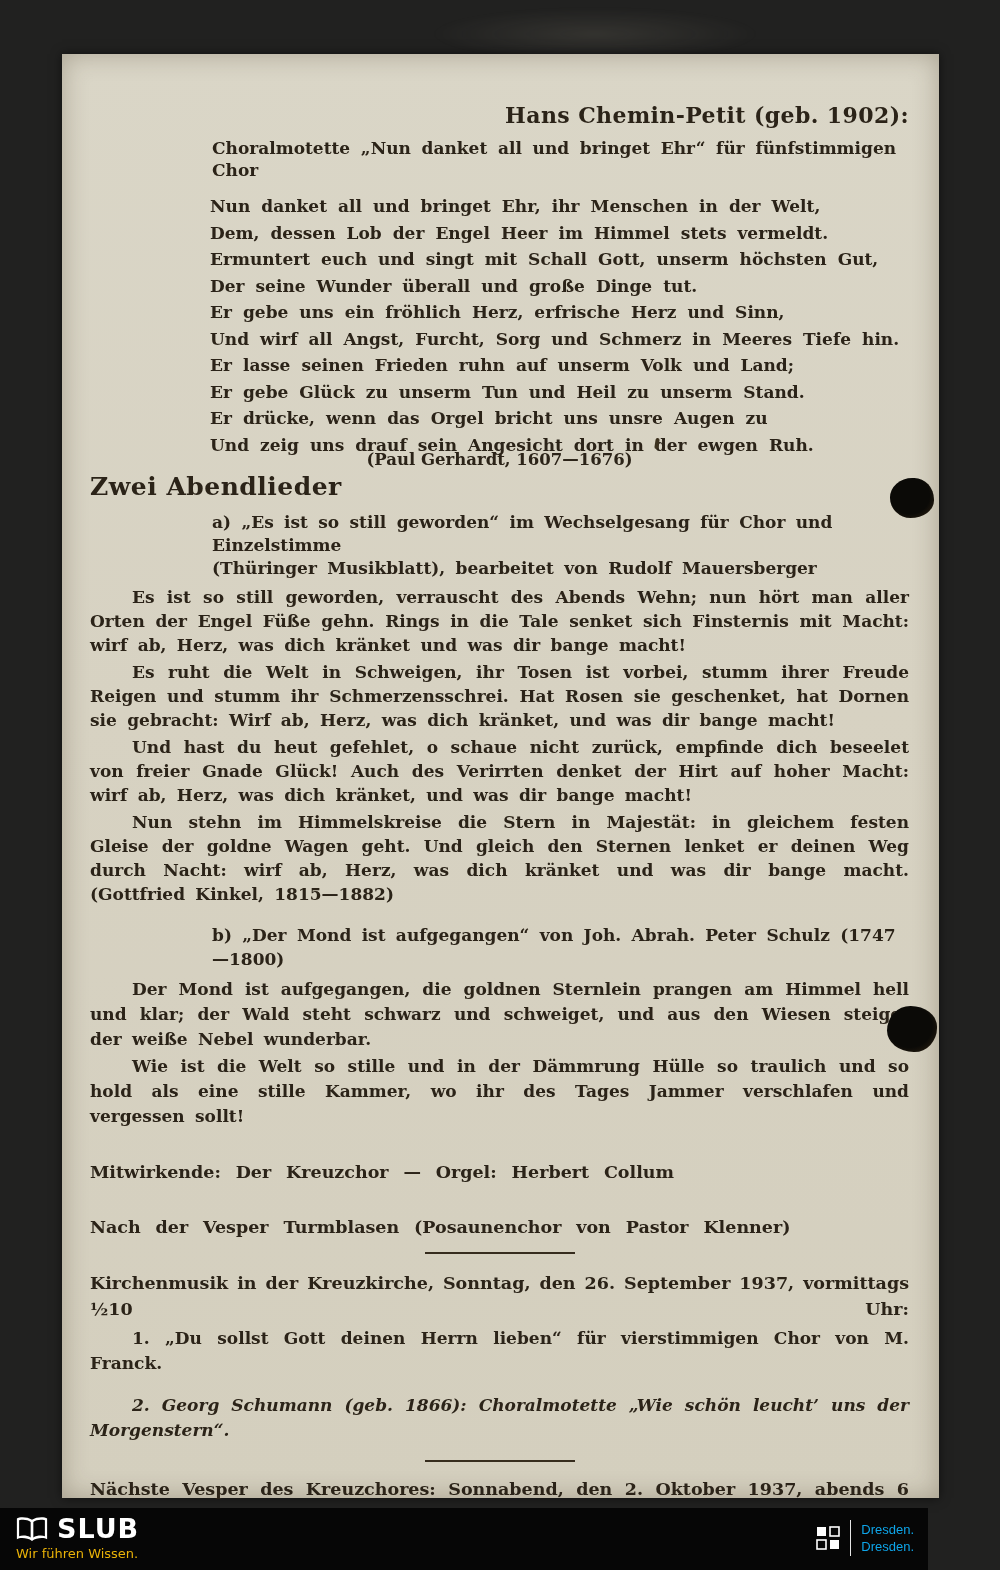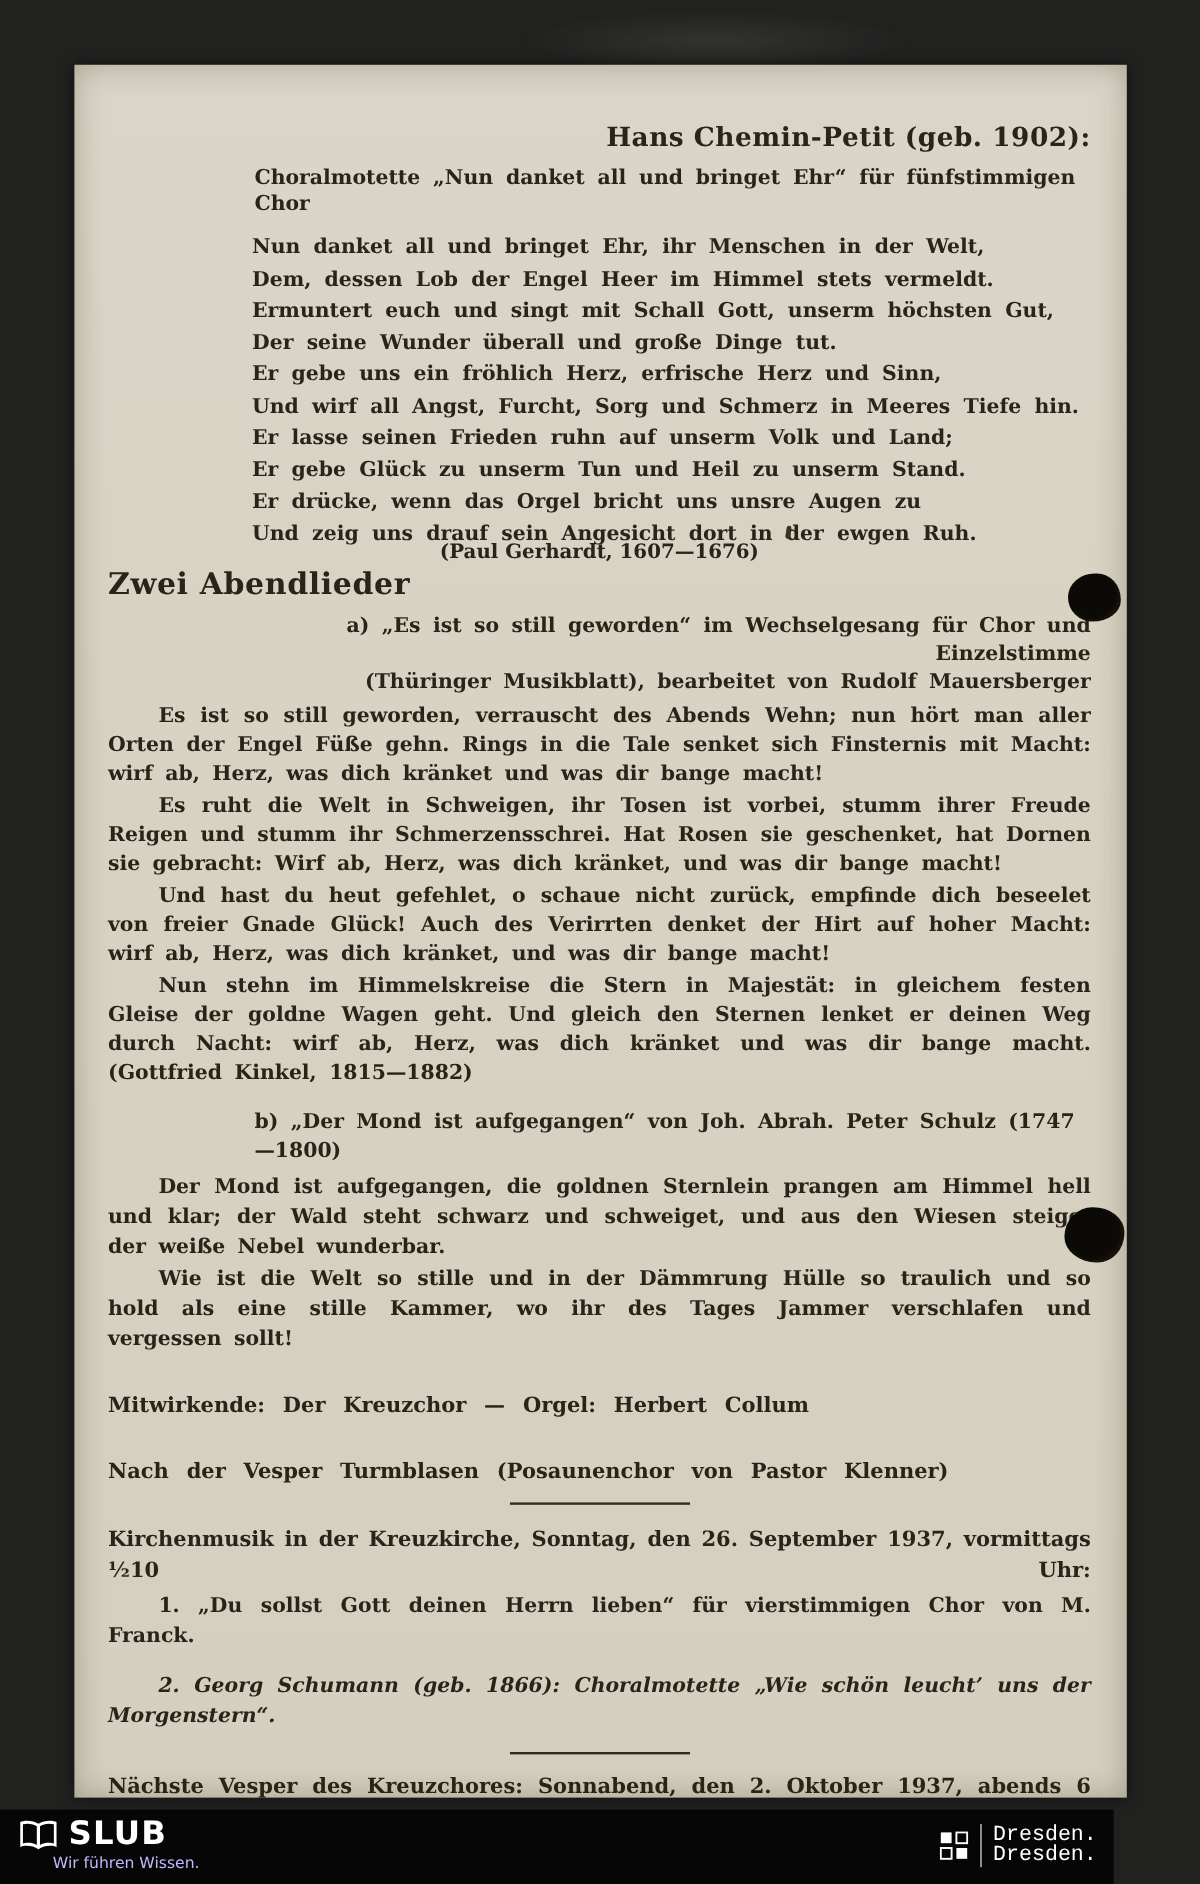--- a/index.html
+++ b/index.html
@@ -19,21 +19,21 @@
     box-sizing:border-box;padding:48px 30px 0 28px;
     background:linear-gradient(180deg,#dad6c7 0%,#d7d2c2 45%,#d4cfbe 100%);
     box-shadow:inset 0 0 26px rgba(60,48,28,.30), 0 0 10px rgba(0,0,0,.55);
     color:#2b2318;
   }
   .composer{font-size:22px;line-height:26px;font-weight:bold;letter-spacing:.4px;text-align:right;}
   .work-title{margin:9px 0 0 122px;font-size:17px;line-height:22px;font-weight:bold;word-spacing:.28em;}
   .poem{margin:12px 0 0 120px;font-size:17px;line-height:26.5px;font-weight:bold;word-spacing:.3em;}
   .hymn-attr{margin-top:-10px;text-align:center;font-size:16.5px;line-height:24px;font-weight:bold;}
   .h2{font-size:25px;line-height:30px;font-weight:bold;letter-spacing:.5px;}
-  .song-a-title{margin:9px 0 0 122px;font-size:17px;line-height:23px;font-weight:bold;word-spacing:.26em;text-align:right;}
+  .song-a-title{margin:9px 0 0 122px;font-size:17px;line-height:23px;font-weight:bold;word-spacing:.26em;}
   .stanza{font-size:17px;line-height:24px;font-weight:bold;text-align:justify;text-indent:42px;word-spacing:.26em;margin:3px 0 0;}
   .stanza.first{margin-top:5px;}
   .song-b-title{margin:17px 0 0 122px;font-size:17px;line-height:24px;font-weight:bold;word-spacing:.26em;}
   .stanza-b{font-size:17px;line-height:25px;font-weight:bold;text-align:justify;text-indent:42px;word-spacing:.26em;margin:2px 0 0;}
   .stanza-b.first{margin-top:6px;}
   .center-line{text-align:left;font-size:17.5px;line-height:26px;font-weight:bold;word-spacing:.5em;}
   .mitwirkende{margin-top:30px;}
   .turmblasen{margin-top:29px;}
   .rule-short{width:150px;height:0;border:none;border-top:2px solid #362c1d;margin:12px auto 16px;}
   .rule-short.second{margin:8px auto 14px;}
@@ -45,24 +45,24 @@
   
   .blot{position:absolute;background:radial-gradient(ellipse at 45% 45%, #0b0a07 58%, #231a0e 82%, rgba(35,26,14,0) 100%);}
   .blot-a{top:424px;right:5px;width:44px;height:40px;border-radius:52% 46% 55% 48%/50% 55% 45% 52%;}
   .blot-b{top:952px;right:2px;width:50px;height:46px;border-radius:48% 54% 46% 55%/55% 46% 54% 48%;}
   .pen-mark{position:absolute;top:384px;left:593px;width:4px;height:11px;background:#3d321f;border-radius:2px;transform:rotate(9deg);}
   
   .slub-bar{position:absolute;left:0;bottom:0;width:928px;height:62px;background:#060606;}
   .slub-left{position:absolute;left:16px;top:6px;color:#fff;cursor:pointer;}
   .slub-row{display:flex;align-items:center;gap:9px;}
   .slub-word{font-family:"DejaVu Sans",sans-serif;font-size:27px;font-weight:bold;letter-spacing:1px;line-height:30px;}
-  .slub-tag{font-family:"DejaVu Sans",sans-serif;font-size:13px;line-height:16px;margin-top:2px;color:#c4b5fd;margin-left:28px;}
+  .slub-tag{font-family:"DejaVu Sans",sans-serif;font-size:13px;line-height:16px;margin-top:2px;color:#eab308;}
   .slub-right{position:absolute;right:14px;top:12px;display:flex;align-items:center;gap:10px;cursor:pointer;}
   .v-div{width:1px;height:36px;background:#ffffff;opacity:.9;}
-  .dresden-text{font-family:Liberation Mono, monospace;color:#ffffff;font-size:18px;line-height:17px;}
+  .dresden-text{font-family:Liberation Sans, sans-serif;color:#0ea5e9;font-size:13px;line-height:17px;}
 </style>
 </head>
 <body>
 
 <div class="showthrough"></div>
 
 <div class="paper">
 
   <div class="composer">Hans Chemin-Petit (geb. 1902):</div>
 

